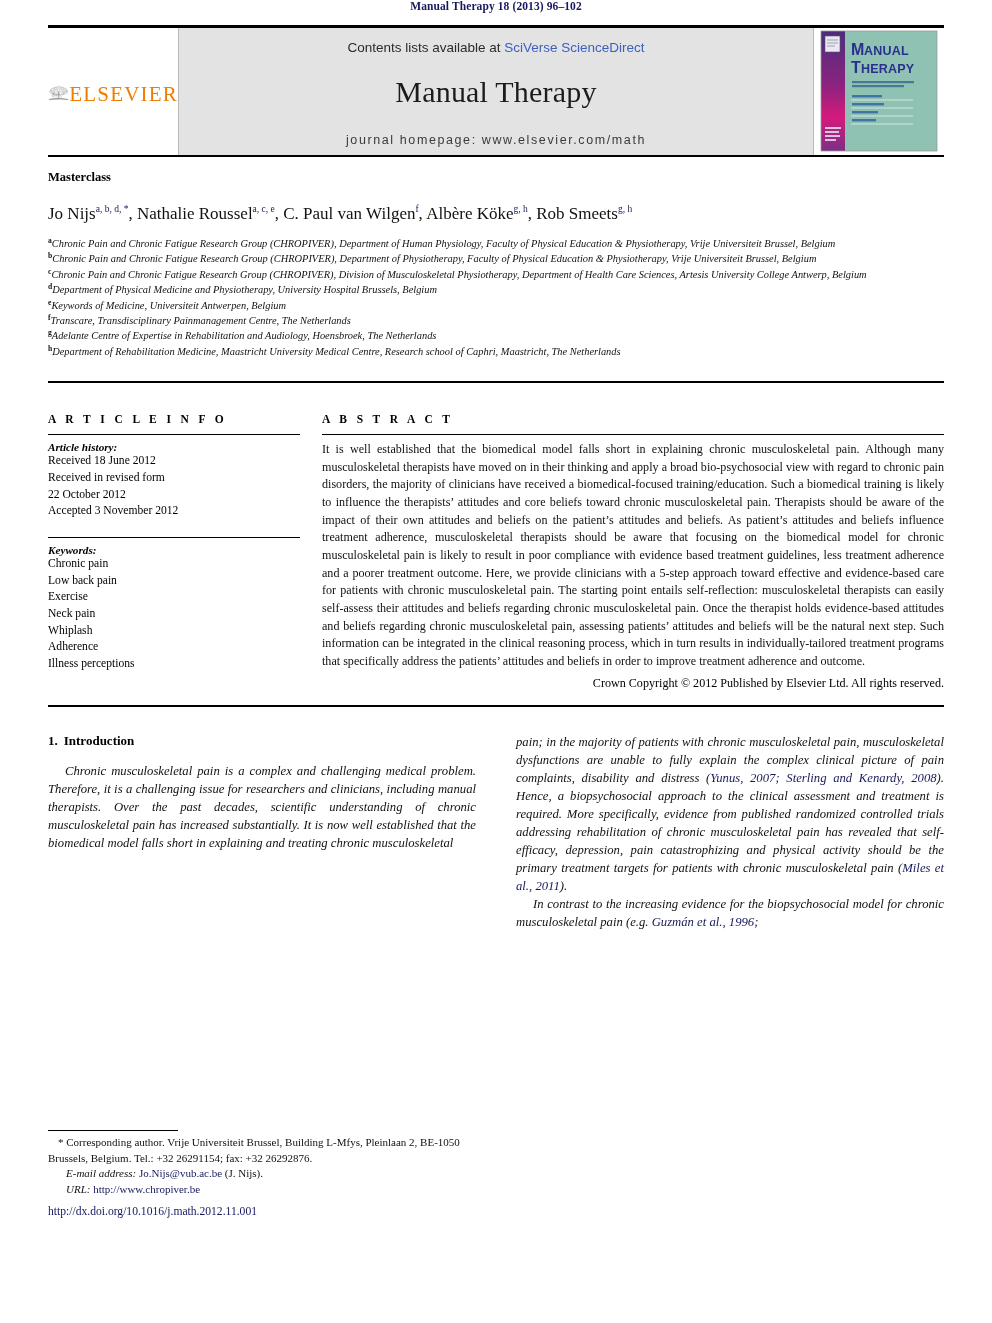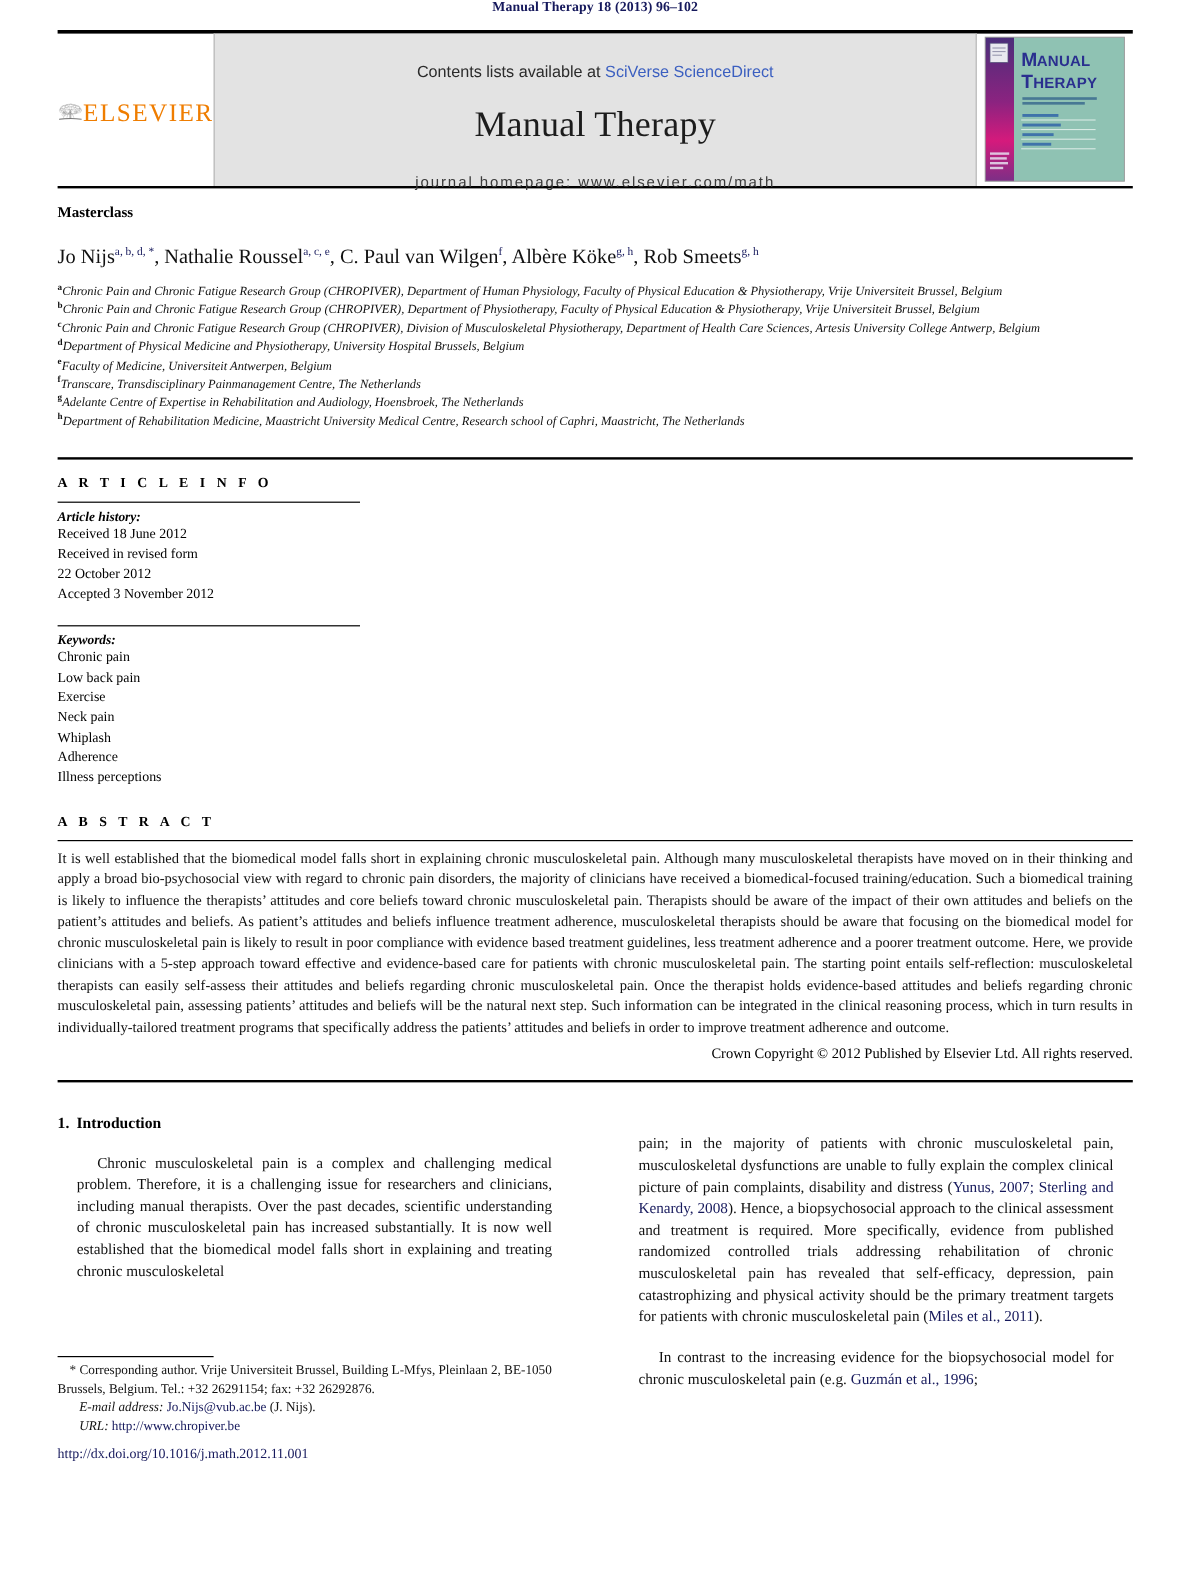--- a/index.html
+++ b/index.html
@@ -66,21 +66,21 @@
   }
   .journal-band {
     flex: 1 1 auto;
     background: #e3e3e3;
     border-left: 1px solid #b9b9b9;
     border-right: 1px solid #b9b9b9;
     display: flex;
     flex-direction: column;
     align-items: center;
     justify-content: flex-start;
-    padding-top: 24px;
+    padding-top: 12px;
     box-sizing: border-box;
   }
   .contents-line {
     font-family: "Liberation Sans", sans-serif;
     font-size: 13.5px;
     color: #2b2b2b;
   }
   .contents-line .sd-link {
     color: #3b5fc0;
   }
@@ -168,22 +168,21 @@
   }
 
   
   .info-rule-top {
     border-top: 2.2px solid #000;
     margin-top: 22px;
   }
   .info-abstract {
     display: flex;
     gap: 22px;
-    margin-top: 14px;
-    flex-direction: column;
+    margin-top: 30px;
   }
   .col-info {
     width: 252px;
     flex: 0 0 252px;
   }
   .col-abstract {
     flex: 1 1 auto;
   }
   .sec-head {
     font-family: "Liberation Serif", serif;
@@ -247,23 +246,24 @@
     font-weight: bold;
     font-size: 13px;
     margin-bottom: 13px;
   }
   .sec-title .num { margin-right: 6px; }
   p.body-p {
     font-family: "Liberation Serif", serif;
     font-size: 12.7px;
     line-height: 1.42;
     text-align: justify;
-    margin: 16px;
+    margin: 0;
     text-indent: 17px;
     color: #111;
+    font-style: italic;
   }
   p.body-p.noindent { text-indent: 0; }
   .ref {
     color: #16195c;
   }
 
   
   .footnote {
     position: absolute;
     left: 48px;
@@ -419,21 +419,21 @@
   <div class="article-type">Masterclass</div>
 
 
   <div class="authors"><span>Jo Nijs</span><sup>a, b, d, *</sup>, <span>Nathalie Roussel</span><sup>a, c, e</sup>, <span>C. Paul van Wilgen</span><sup>f</sup>, <span>Albère Köke</span><sup>g, h</sup>, <span>Rob Smeets</span><sup>g, h</sup></div>
 
   <div class="affiliations">
       <div class="aff"><sup>a</sup><span>Chronic Pain and Chronic Fatigue Research Group (CHROPIVER), Department of Human Physiology, Faculty of Physical Education &amp; Physiotherapy, Vrije Universiteit Brussel, Belgium</span></div>
       <div class="aff"><sup>b</sup><span>Chronic Pain and Chronic Fatigue Research Group (CHROPIVER), Department of Physiotherapy, Faculty of Physical Education &amp; Physiotherapy, Vrije Universiteit Brussel, Belgium</span></div>
       <div class="aff"><sup>c</sup><span>Chronic Pain and Chronic Fatigue Research Group (CHROPIVER), Division of Musculoskeletal Physiotherapy, Department of Health Care Sciences, Artesis University College Antwerp, Belgium</span></div>
       <div class="aff"><sup>d</sup><span>Department of Physical Medicine and Physiotherapy, University Hospital Brussels, Belgium</span></div>
-      <div class="aff"><sup>e</sup><span>Faculty of Medicine, Universiteit Antwerpen, Belgium</span></div>
+      <div class="aff"><sup>e</sup><span>Keywords of Medicine, Universiteit Antwerpen, Belgium</span></div>
       <div class="aff"><sup>f</sup><span>Transcare, Transdisciplinary Painmanagement Centre, The Netherlands</span></div>
       <div class="aff"><sup>g</sup><span>Adelante Centre of Expertise in Rehabilitation and Audiology, Hoensbroek, The Netherlands</span></div>
       <div class="aff"><sup>h</sup><span>Department of Rehabilitation Medicine, Maastricht University Medical Centre, Research school of Caphri, Maastricht, The Netherlands</span></div>
     </div>
 
   <div class="info-rule-top"></div>
 
   <div class="info-abstract">
 
     <div class="col-info">

